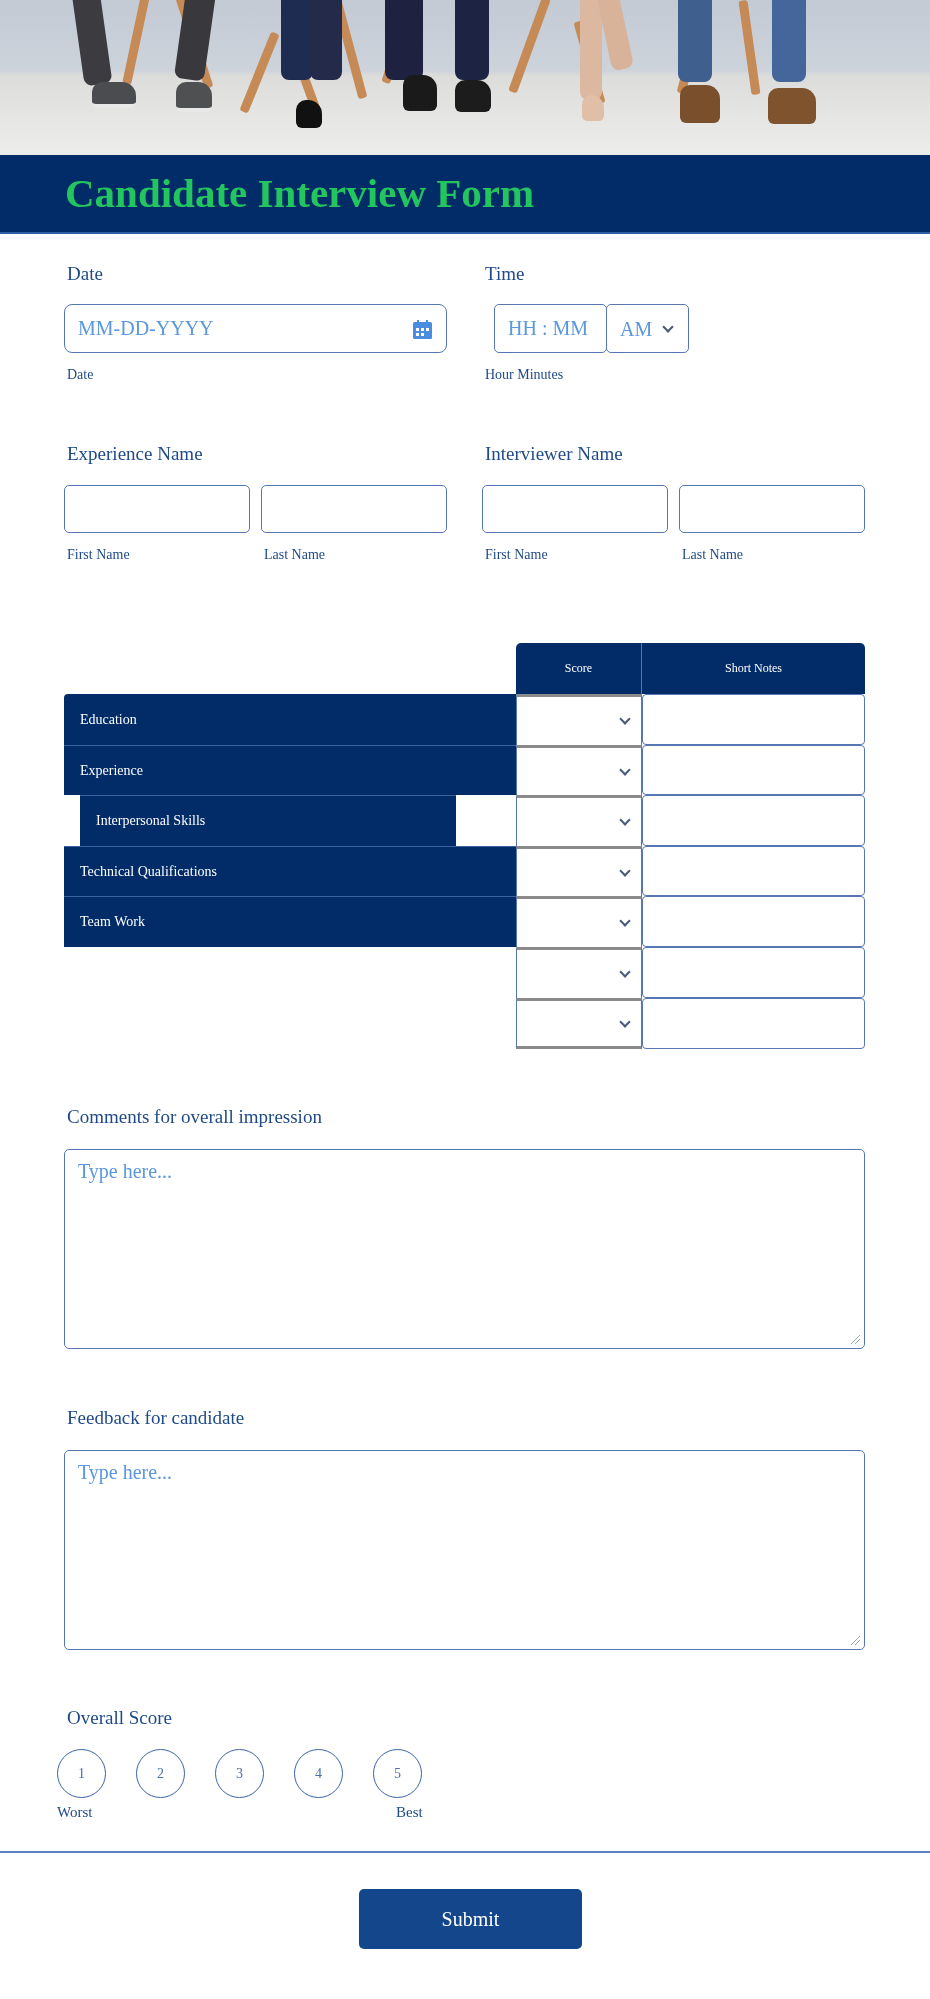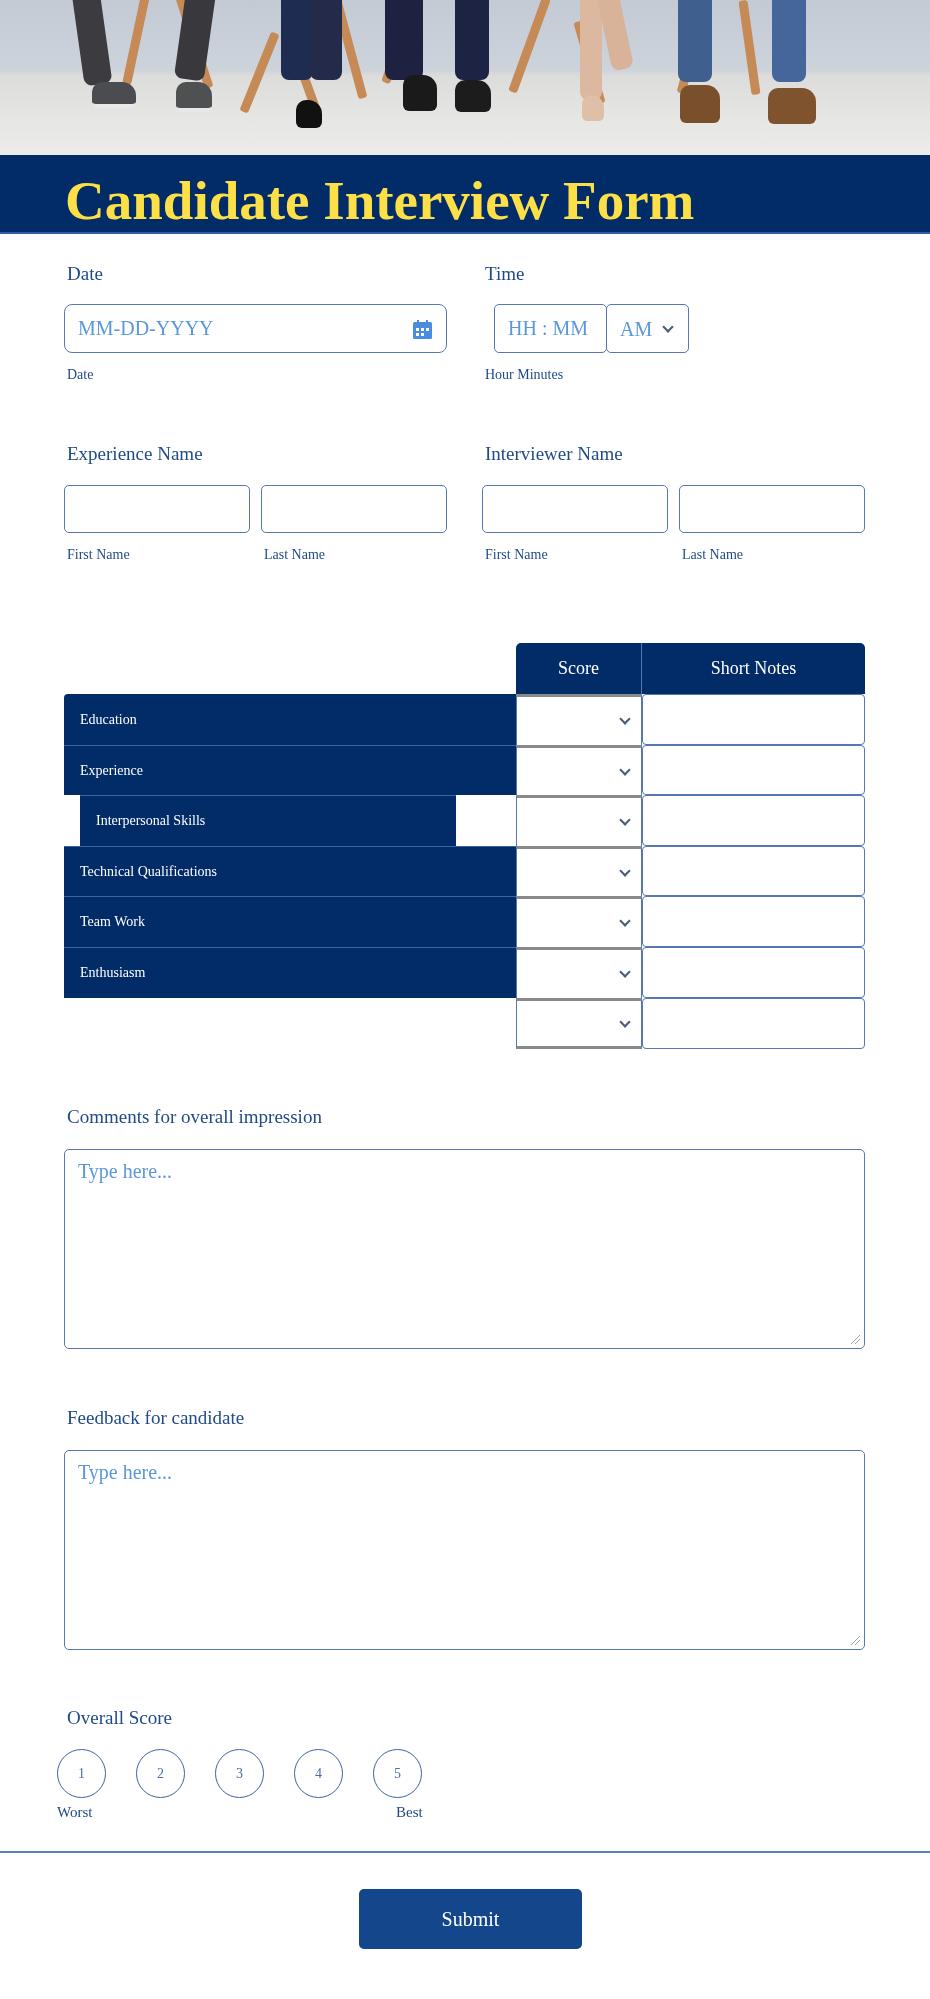--- a/index.html
+++ b/index.html
@@ -9,30 +9,30 @@
 
   
   .hero { left: 0; top: 0; width: 930px; height: 155px; overflow: hidden;
     background: linear-gradient(to bottom, #c3cad4 0px, #cdd3db 70px, #dcdcda 76px, #e6e6e4 120px, #ececea 155px); }
   .leg { position: absolute; border-radius: 8px; }
   .chair { position: absolute; width: 9px; background: #c58a55; border-radius: 3px; }
   .shoe { position: absolute; border-radius: 10px 14px 6px 6px; }
 
   
   .banner { left: 0; top: 155px; width: 930px; height: 79px; background: #022c68; border-bottom: 2px solid #2d5ea6; }
-  .banner-title { position: absolute; left: 65px; top: 14px; font-size: 55px; font-weight: bold; color: #fde047;
+  .banner-title { position: absolute; left: 65px; top: 14px; font-size: 41px; font-weight: bold; color: #22c55e;
     font-family: "Liberation Serif", serif; letter-spacing: 0px; }
 
   .label { font-size: 19px; color: #1f4a87; }
   .sublabel { font-size: 14px; color: #1f4a87; }
   .input { border: 1.5px solid #5578b4; border-radius: 5px; background: #fff; }
   .placeholder { color: #5a97dd; font-size: 20px; }
 
   
-  .tbl-head { background: #022c68; color: #fff; font-size: 18px; display: flex; align-items: center; justify-content: center; }
+  .tbl-head { background: #022c68; color: #fff; font-size: 12px; display: flex; align-items: center; justify-content: center; }
   .row-label { background: #022c68; color: #fff; font-size: 14px; display: flex; align-items: center; padding-left: 16px;
     border-top: 1px solid #3a64a2; }
   .score-cell { background: #fff; border-top: 3px solid #8a8a8a; border-left: 1px solid #5578b4; border-right: 1px solid #5578b4; }
   .notes-cell { background: #fff; border: 1.5px solid #5578b4; border-radius: 4px; }
   .chev { position: absolute; right: 12px; top: 50%; width: 8px; height: 8px; margin-top: -6px;
     border-right: 2px solid #4a5a7a; border-bottom: 2px solid #4a5a7a; transform: rotate(45deg); }
   .resize-grip { position: absolute; right: 4px; bottom: 4px; width: 9px; height: 9px;
     background: linear-gradient(135deg, transparent 0 45%, #9aa 45% 52%, transparent 52% 70%, #9aa 70% 77%, transparent 77%); }
 
   .circle { width: 49px; height: 49px; border: 1.5px solid #3b63a6; border-radius: 50%; display: flex; align-items: center; justify-content: center;
@@ -150,21 +150,20 @@
       <span class="chev"></span>
     </div>
   <div class="abs notes-cell" style="left:578px;top:203px;width:223px;height:50px;"></div>
 
   <div class="abs row-label" style="left:0;top:253px;width:452px;height:51px;">Team Work</div>
   <div class="abs score-cell" style="left:452px;top:253px;width:126px;height:51px;">
       <span class="chev"></span>
     </div>
   <div class="abs notes-cell" style="left:578px;top:253px;width:223px;height:51px;"></div>
 
-  <div class="abs row-label" style="left:0;top:304px;width:452px;height:51px;">Enthusiasm</div>
   <div class="abs score-cell" style="left:452px;top:304px;width:126px;height:51px;">
       <span class="chev"></span>
     </div>
   <div class="abs notes-cell" style="left:578px;top:304px;width:223px;height:51px;"></div>
 
   <div class="abs score-cell" style="left:452px;top:355px;width:126px;height:51px;border-bottom:3px solid #8a8a8a;">
       <span class="chev"></span>
     </div>
   <div class="abs notes-cell" style="left:578px;top:355px;width:223px;height:51px;"></div>
 </div>

